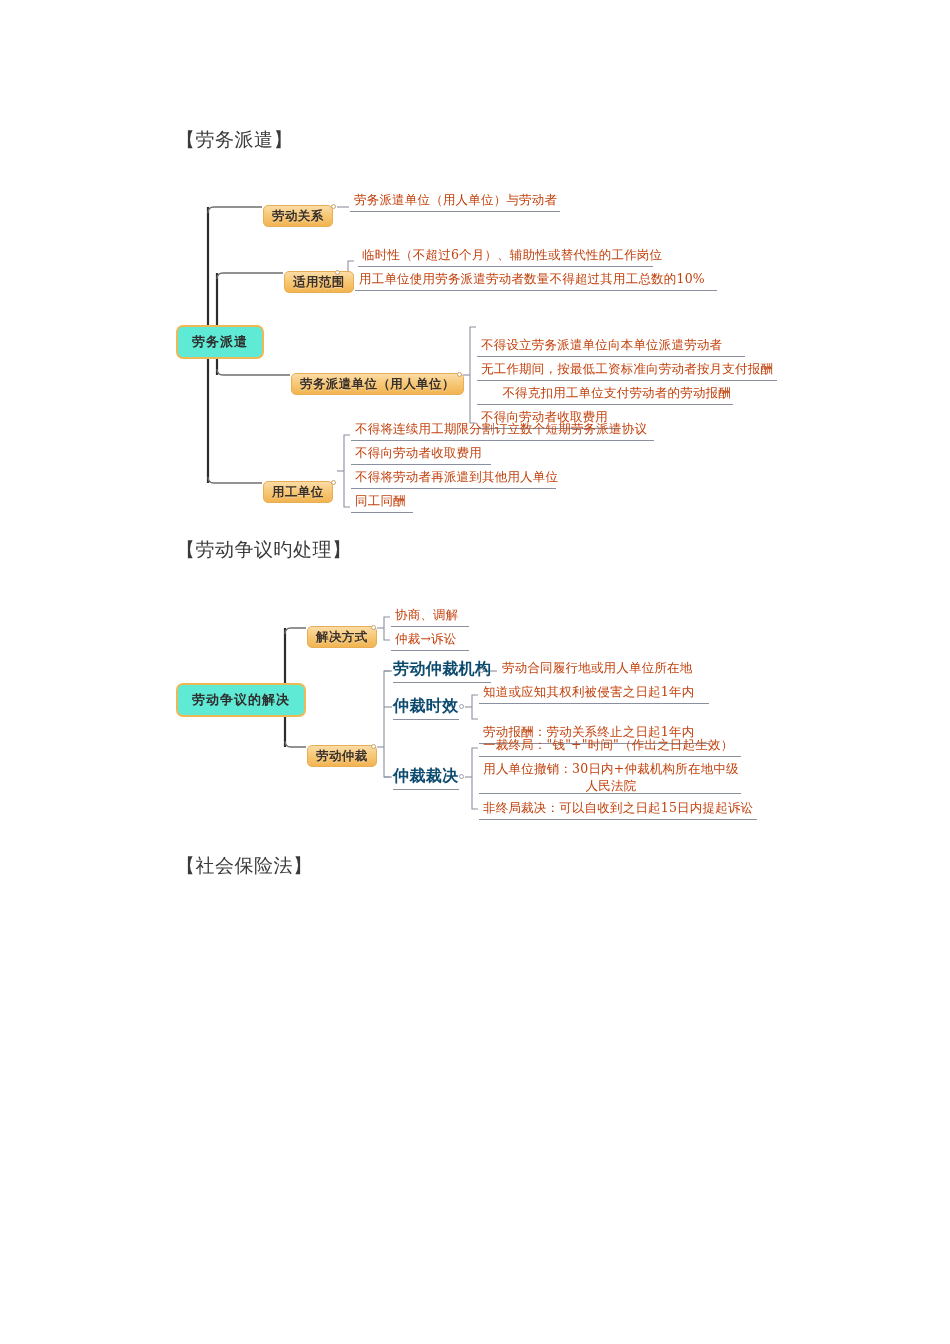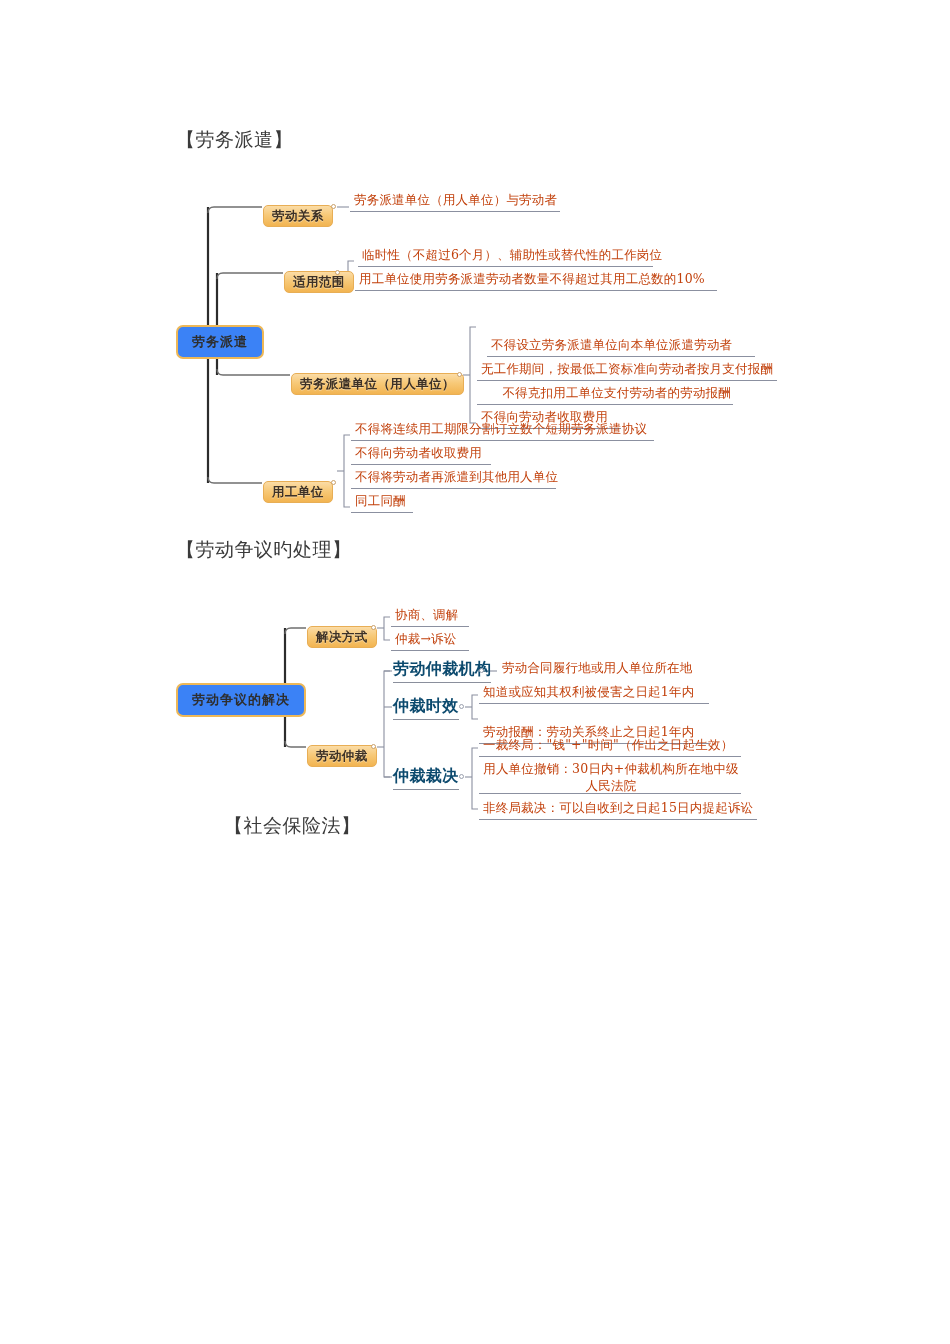--- a/index.html
+++ b/index.html
@@ -29,21 +29,21 @@
     left: 176px;
     font-size: 19px;
     font-weight: 400;
     letter-spacing: 0.5px;
     color: #3a3a3a;
     white-space: nowrap;
     font-family: "DejaVu Sans", "Liberation Sans", sans-serif;
   }
   #heading-1 { top: 127px; }
   #heading-2 { top: 537px; }
-  #heading-3 { top: 813px; margin-left: 48px; }
+  #heading-3 { top: 853px; }
 
   
   .mindmap {
     position: absolute;
     font-family: "DejaVu Serif", "Liberation Serif", serif;
   }
   #mindmap-1 { left: 0px; top: 180px; width: 950px; height: 340px; }
   #mindmap-2 { left: 0px; top: 595px; width: 950px; height: 240px; }
 
   
@@ -73,21 +73,21 @@
     font-family: "DejaVu Serif", "Liberation Serif", serif;
     text-shadow: 0 1px 0 rgba(255,255,255,0.35);
     margin-top: 9px;
   }
 
   
   .root-node {
     position: absolute;
     box-sizing: border-box;
     border-radius: 7px;
-    background: #3b82f6;
+    background: #5eead4;
     border: 2px solid #eeb857;
     color: #2e2e2e;
     font-size: 13px;
     font-weight: bold;
     letter-spacing: 1px;
     display: flex;
     align-items: center;
     justify-content: center;
     white-space: nowrap;
     height: 34px;
@@ -180,21 +180,21 @@
     <div class="dot warm" style="left:331px; top:24px;"></div>
     <div class="leaf" style="left:350px; top:11px; width:210px;">劳务派遣单位（用人单位）与劳动者</div>
 
     <div class="pill" style="left:284px; top:82px;">适用范围</div>
     <div class="dot warm" style="left:335px; top:90px;"></div>
     <div class="leaf" style="left:358px; top:66px; width:295px;">临时性（不超过6个月）、辅助性或替代性的工作岗位</div>
     <div class="leaf" style="left:355px; top:90px; width:362px;">用工单位使用劳务派遣劳动者数量不得超过其用工总数的10%</div>
 
     <div class="pill" style="left:291px; top:184px;">劳务派遣单位（用人单位）</div>
     <div class="dot warm" style="left:457px; top:192px;"></div>
-    <div class="leaf" style="left:487px; top:156px; width:268px;">不得设立劳务派遣单位向本单位派遣劳动者</div>
+    <div class="leaf" style="left:477px; top:156px; width:268px;">不得设立劳务派遣单位向本单位派遣劳动者</div>
     <div class="leaf" style="left:477px; top:180px; width:300px;">无工作期间，按最低工资标准向劳动者按月支付报酬</div>
     <div class="leaf" style="left:477px; top:204px; width:256px;text-align:right;">不得克扣用工单位支付劳动者的劳动报酬</div>
     <div class="leaf" style="left:477px; top:228px; width:144px;">不得向劳动者收取费用</div>
 
     <div class="pill" style="left:263px; top:292px;">用工单位</div>
     <div class="dot warm" style="left:331px; top:300px;"></div>
     <div class="leaf" style="left:351px; top:240px; width:303px;">不得将连续用工期限分割订立数个短期劳务派遣协议</div>
     <div class="leaf" style="left:351px; top:264px; width:140px;">不得向劳动者收取费用</div>
     <div class="leaf" style="left:351px; top:288px; width:205px;">不得将劳动者再派遣到其他用人单位</div>
     <div class="leaf" style="left:351px; top:312px; width:62px;">同工同酬</div>

